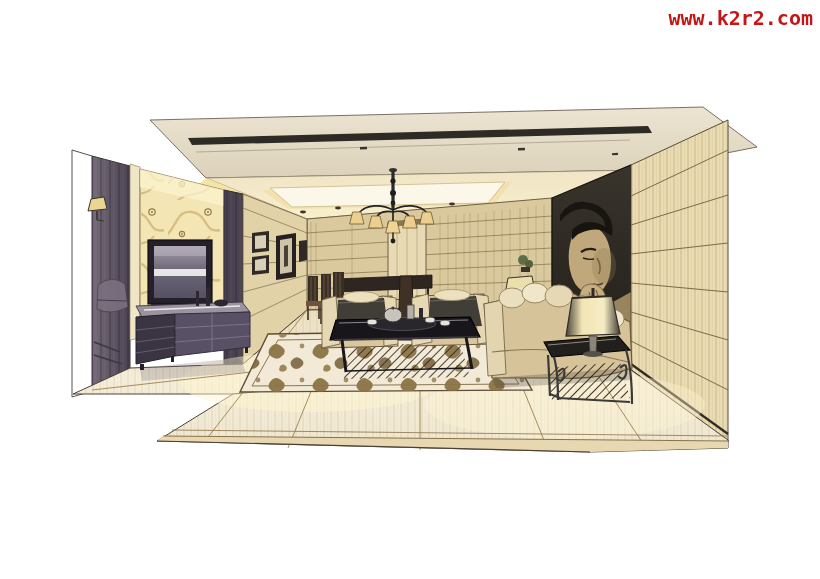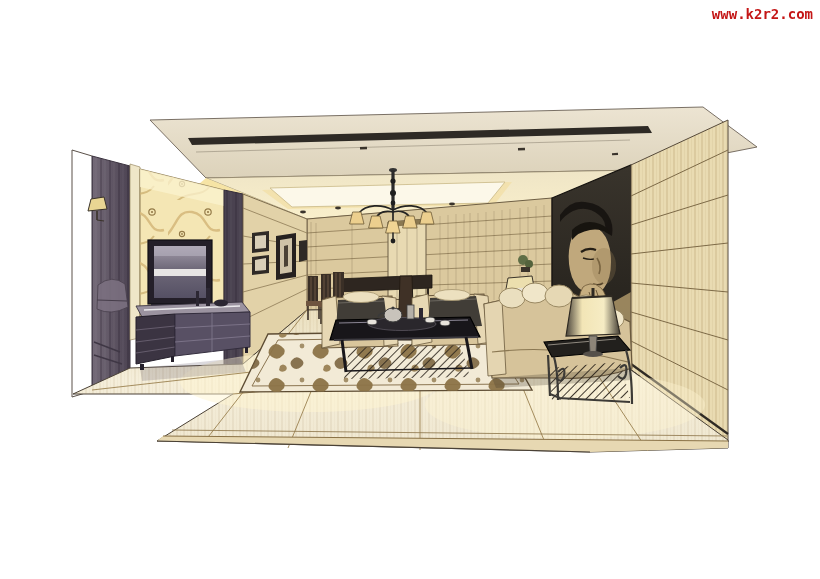--- a/index.html
+++ b/index.html
@@ -1,21 +1,21 @@
 <!DOCTYPE html>
 <html><head>
 <meta charset="utf-8">
 <style>
   html,body{margin:0;padding:0;background:#ffffff;}
   .canvas{position:relative;width:820px;height:579px;background:#ffffff;overflow:hidden;
           font-family:"Liberation Sans",sans-serif;}
   .canvas svg{position:absolute;left:0;top:0;}
   .watermark{position:absolute;top:6px;right:7px;
              font-family:"DejaVu Sans Mono",monospace;
-             font-size:14px;font-weight:bold;color:#c41616;
+             font-size:20px;font-weight:bold;color:#c41616;
              text-shadow:0 0 1px #ffffff,1px 1px 0 rgba(255,255,255,.8);
              letter-spacing:0px;}
 </style>
 </head>
 <body>
 
 <div class="canvas">
 <svg width="820" height="579" viewBox="0 0 820 579">
   <defs>
     <linearGradient id="slabGrad" x1="0" y1="0" x2="0" y2="1">

